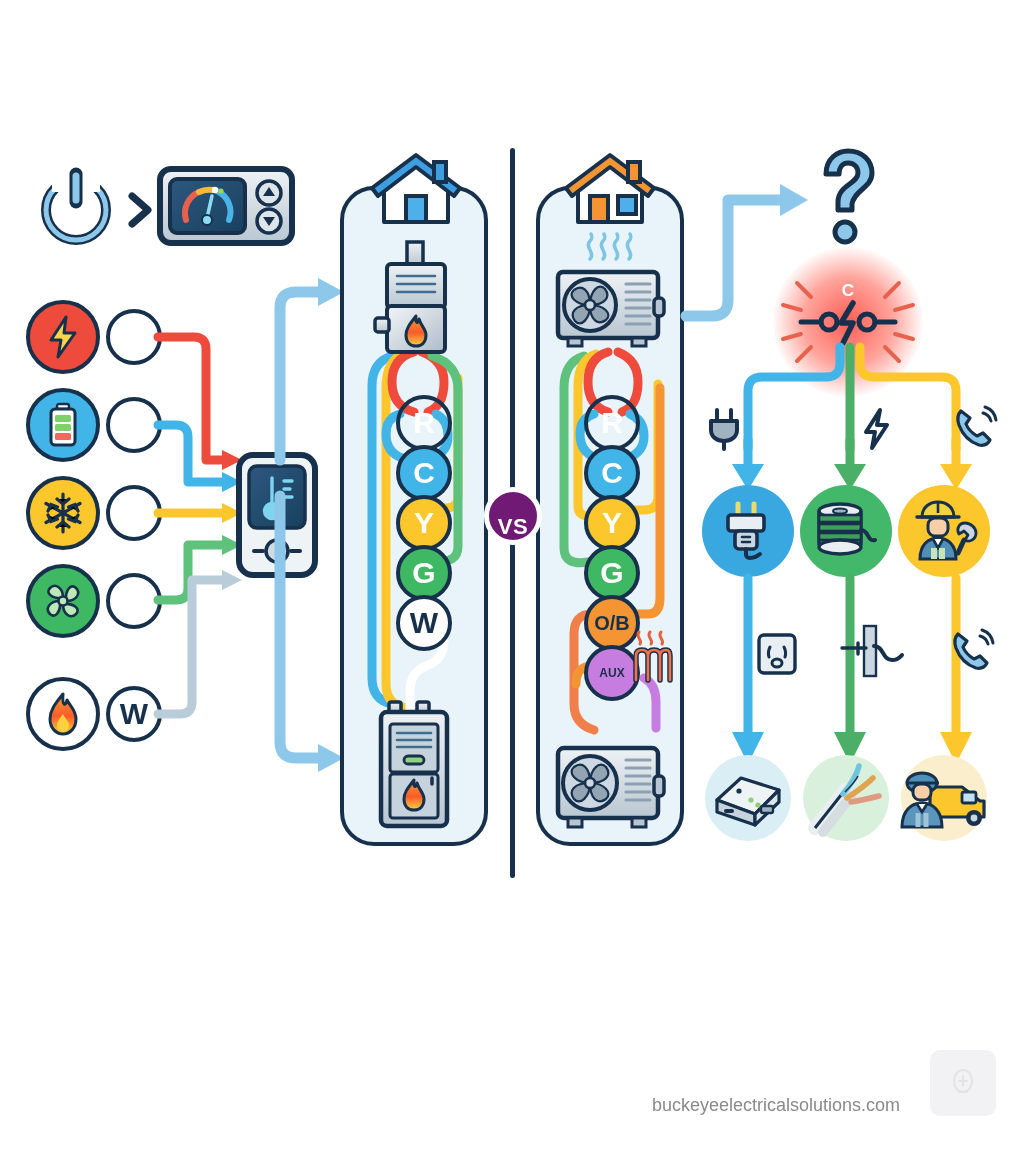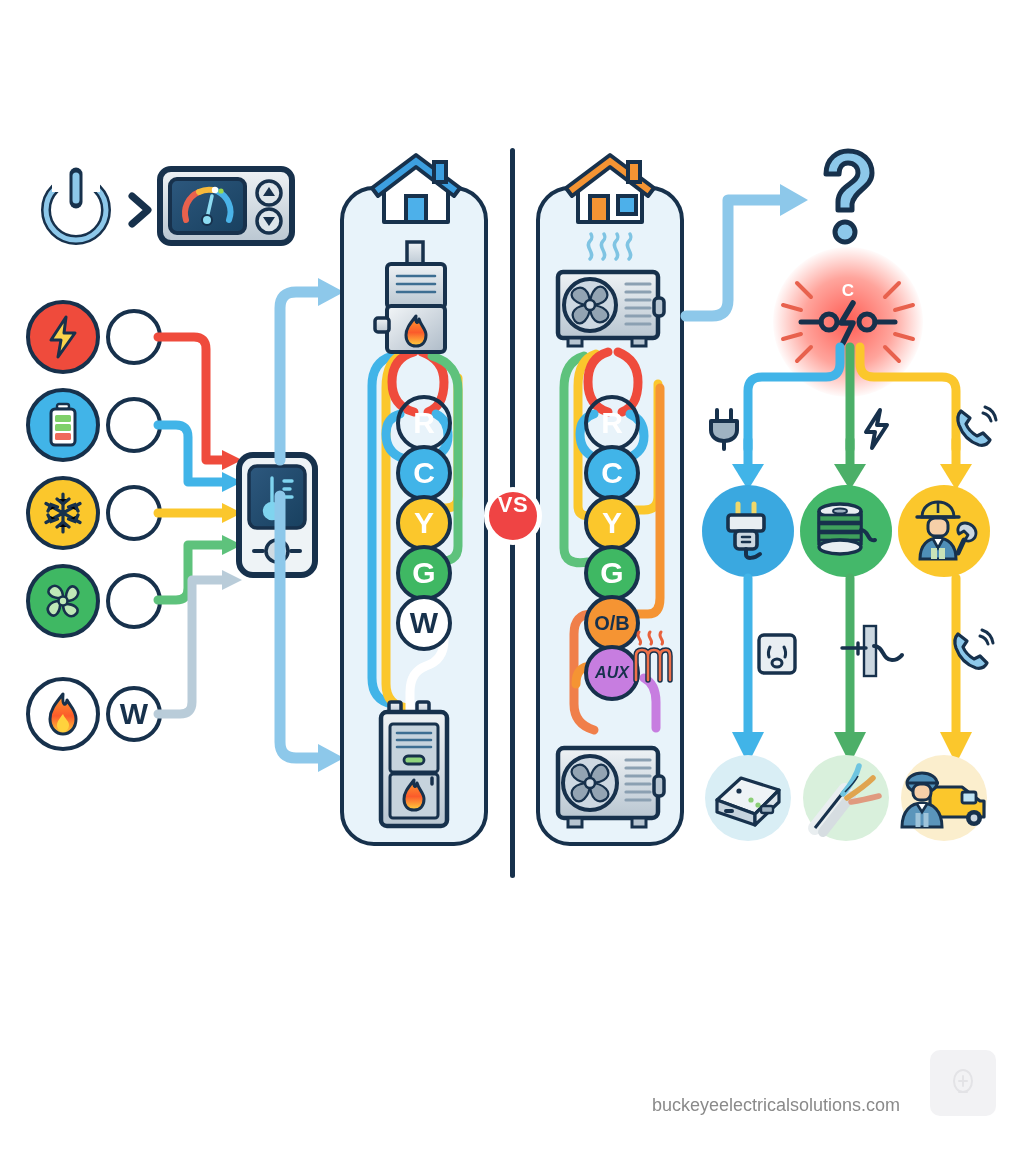--- a/index.html
+++ b/index.html
@@ -20,21 +20,21 @@
     border: 4px solid #17314c;
     display: flex; align-items: center; justify-content: center;
     font-weight: 700;
     color: #ffffff;
     line-height: 1;
   }
 
   
   .term { width: 56px; height: 56px; font-size: 30px; }
   .term.small-text { font-size: 20px; }
-  .term.xsmall-text { font-size: 16px; font-style: italic; }
+  .term.xsmall-text { font-size: 12px; }
 
   .legend-icon { width: 74px; height: 74px; }
 
   
   .panel {
     position: absolute;
     background: #e8f3fa;
     border: 4px solid #17314c;
     border-radius: 34px;
   }
@@ -43,24 +43,24 @@
     position: absolute;
     background: #17314c;
     width: 5px;
     border-radius: 3px;
   }
 
   .vs-badge {
     position: absolute;
     width: 58px; height: 58px;
     border-radius: 50%;
-    background: #ef4444;
+    background: #701a75;
     border: 5px solid #ffffff;
     color: #fff;
-    display: flex; align-items: flex-start; justify-content: center;
+    display: flex; align-items: flex-end; justify-content: center;
     font-size: 22px; font-weight: 700;
     letter-spacing: .5px;
     z-index: 20;
   }
 
   
   .sol-circle {
     position: absolute;
     width: 92px; height: 92px;
     border-radius: 50%;

